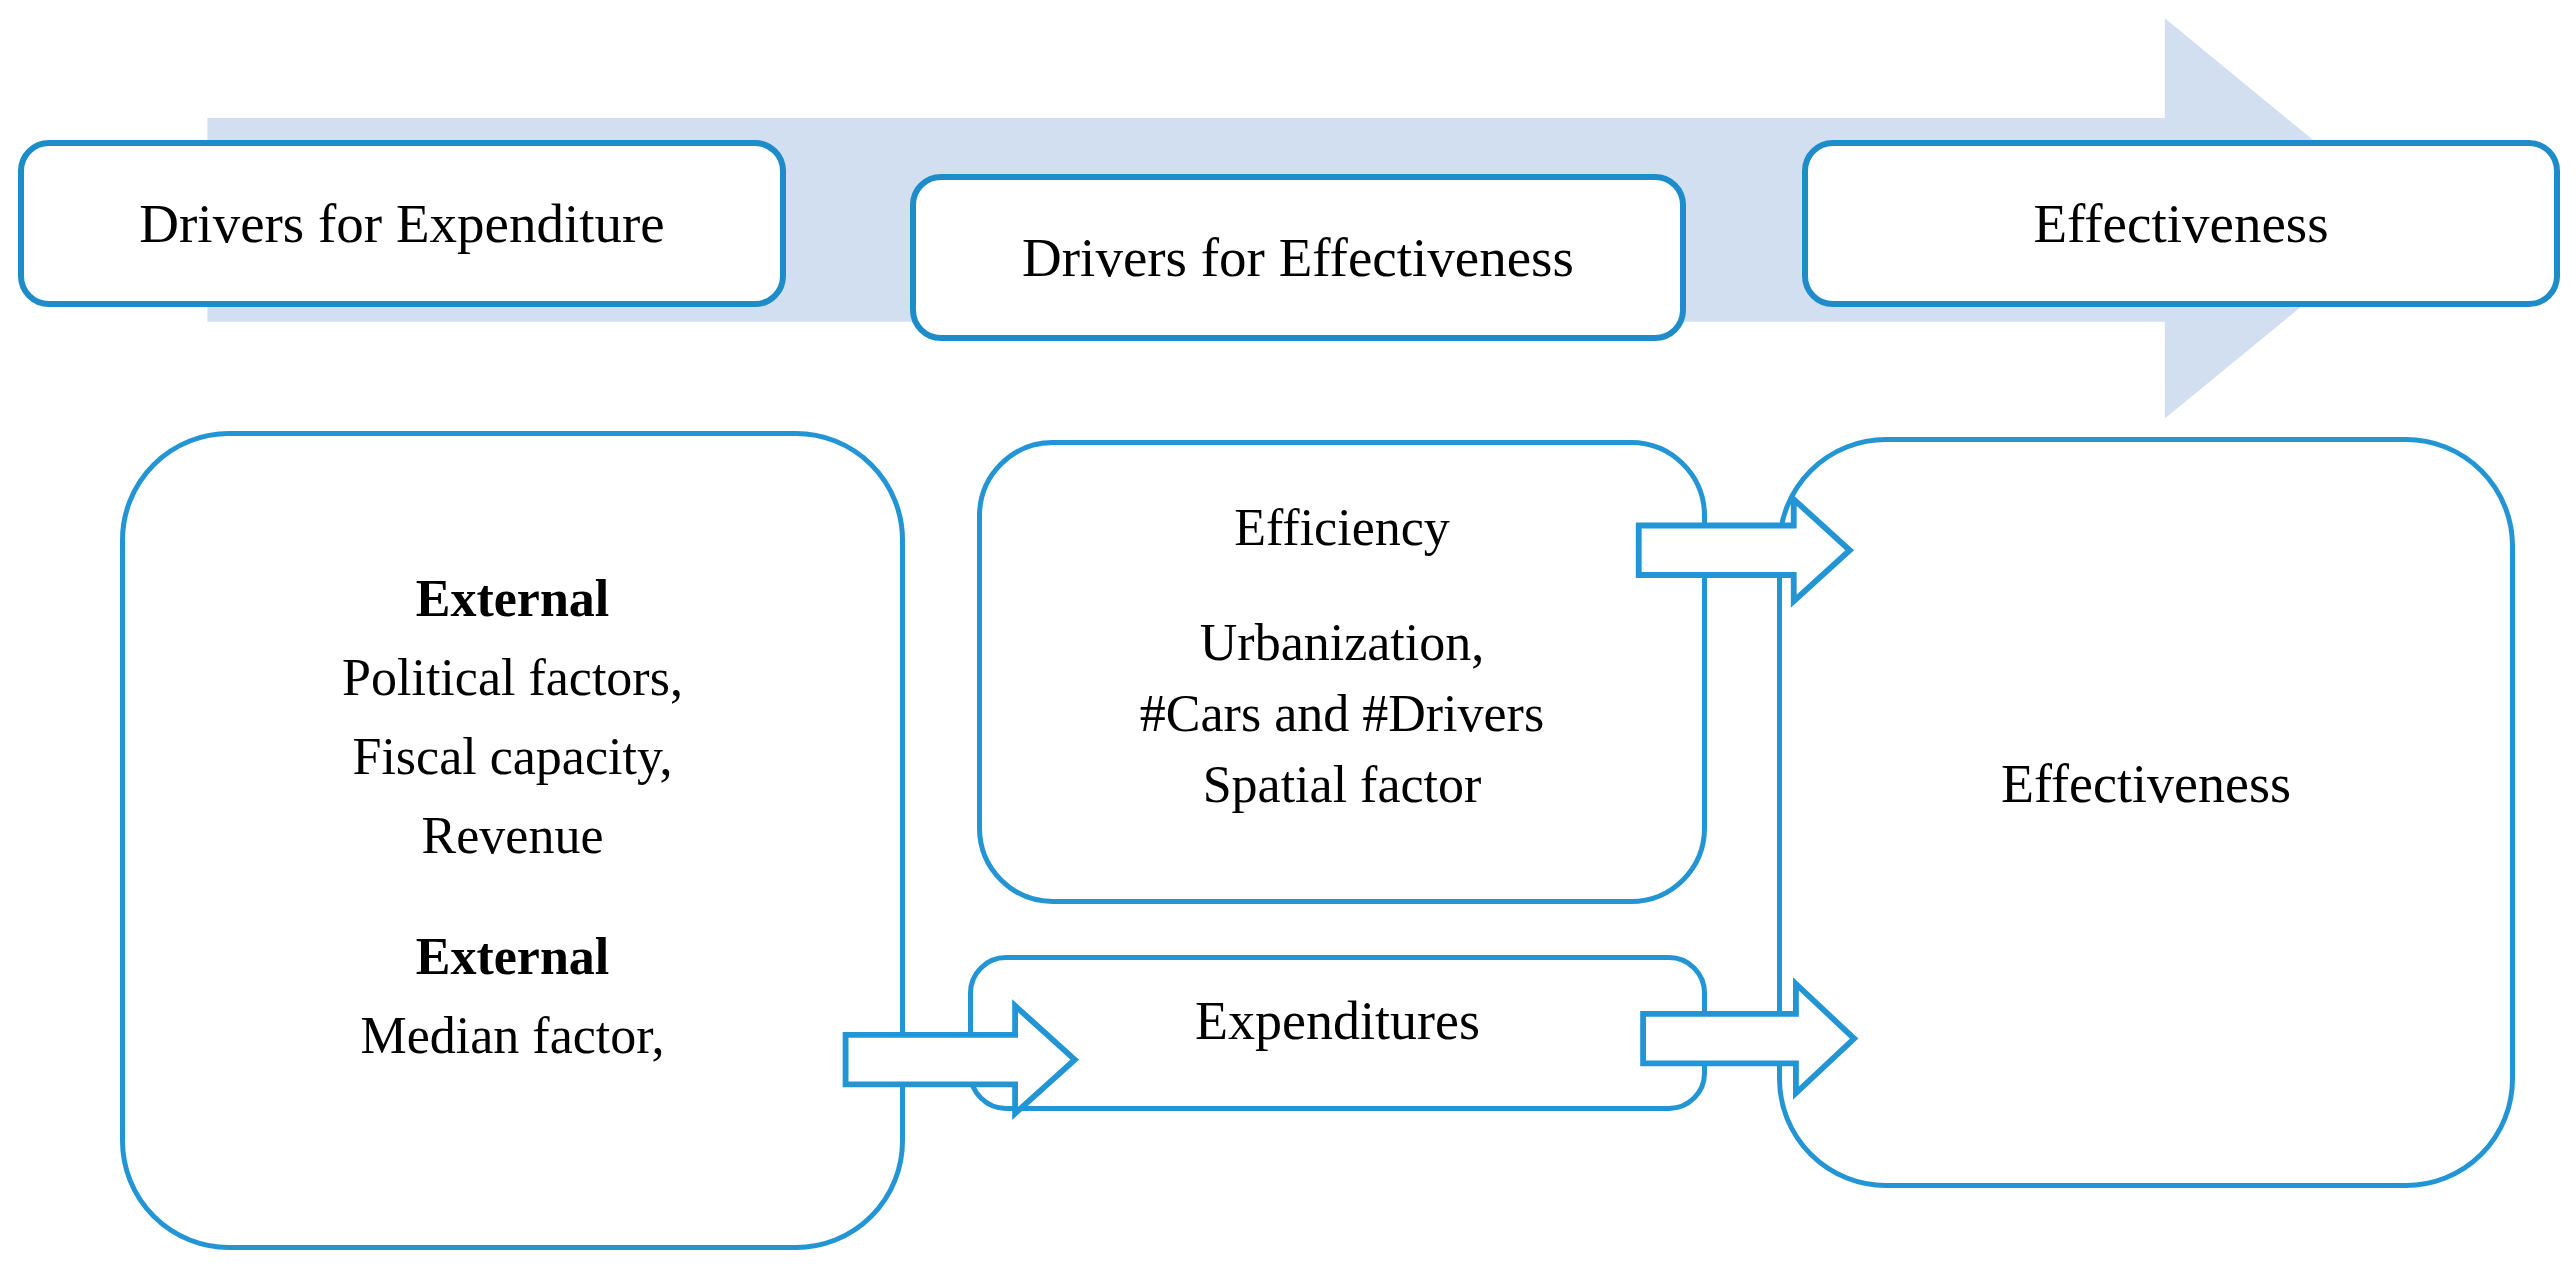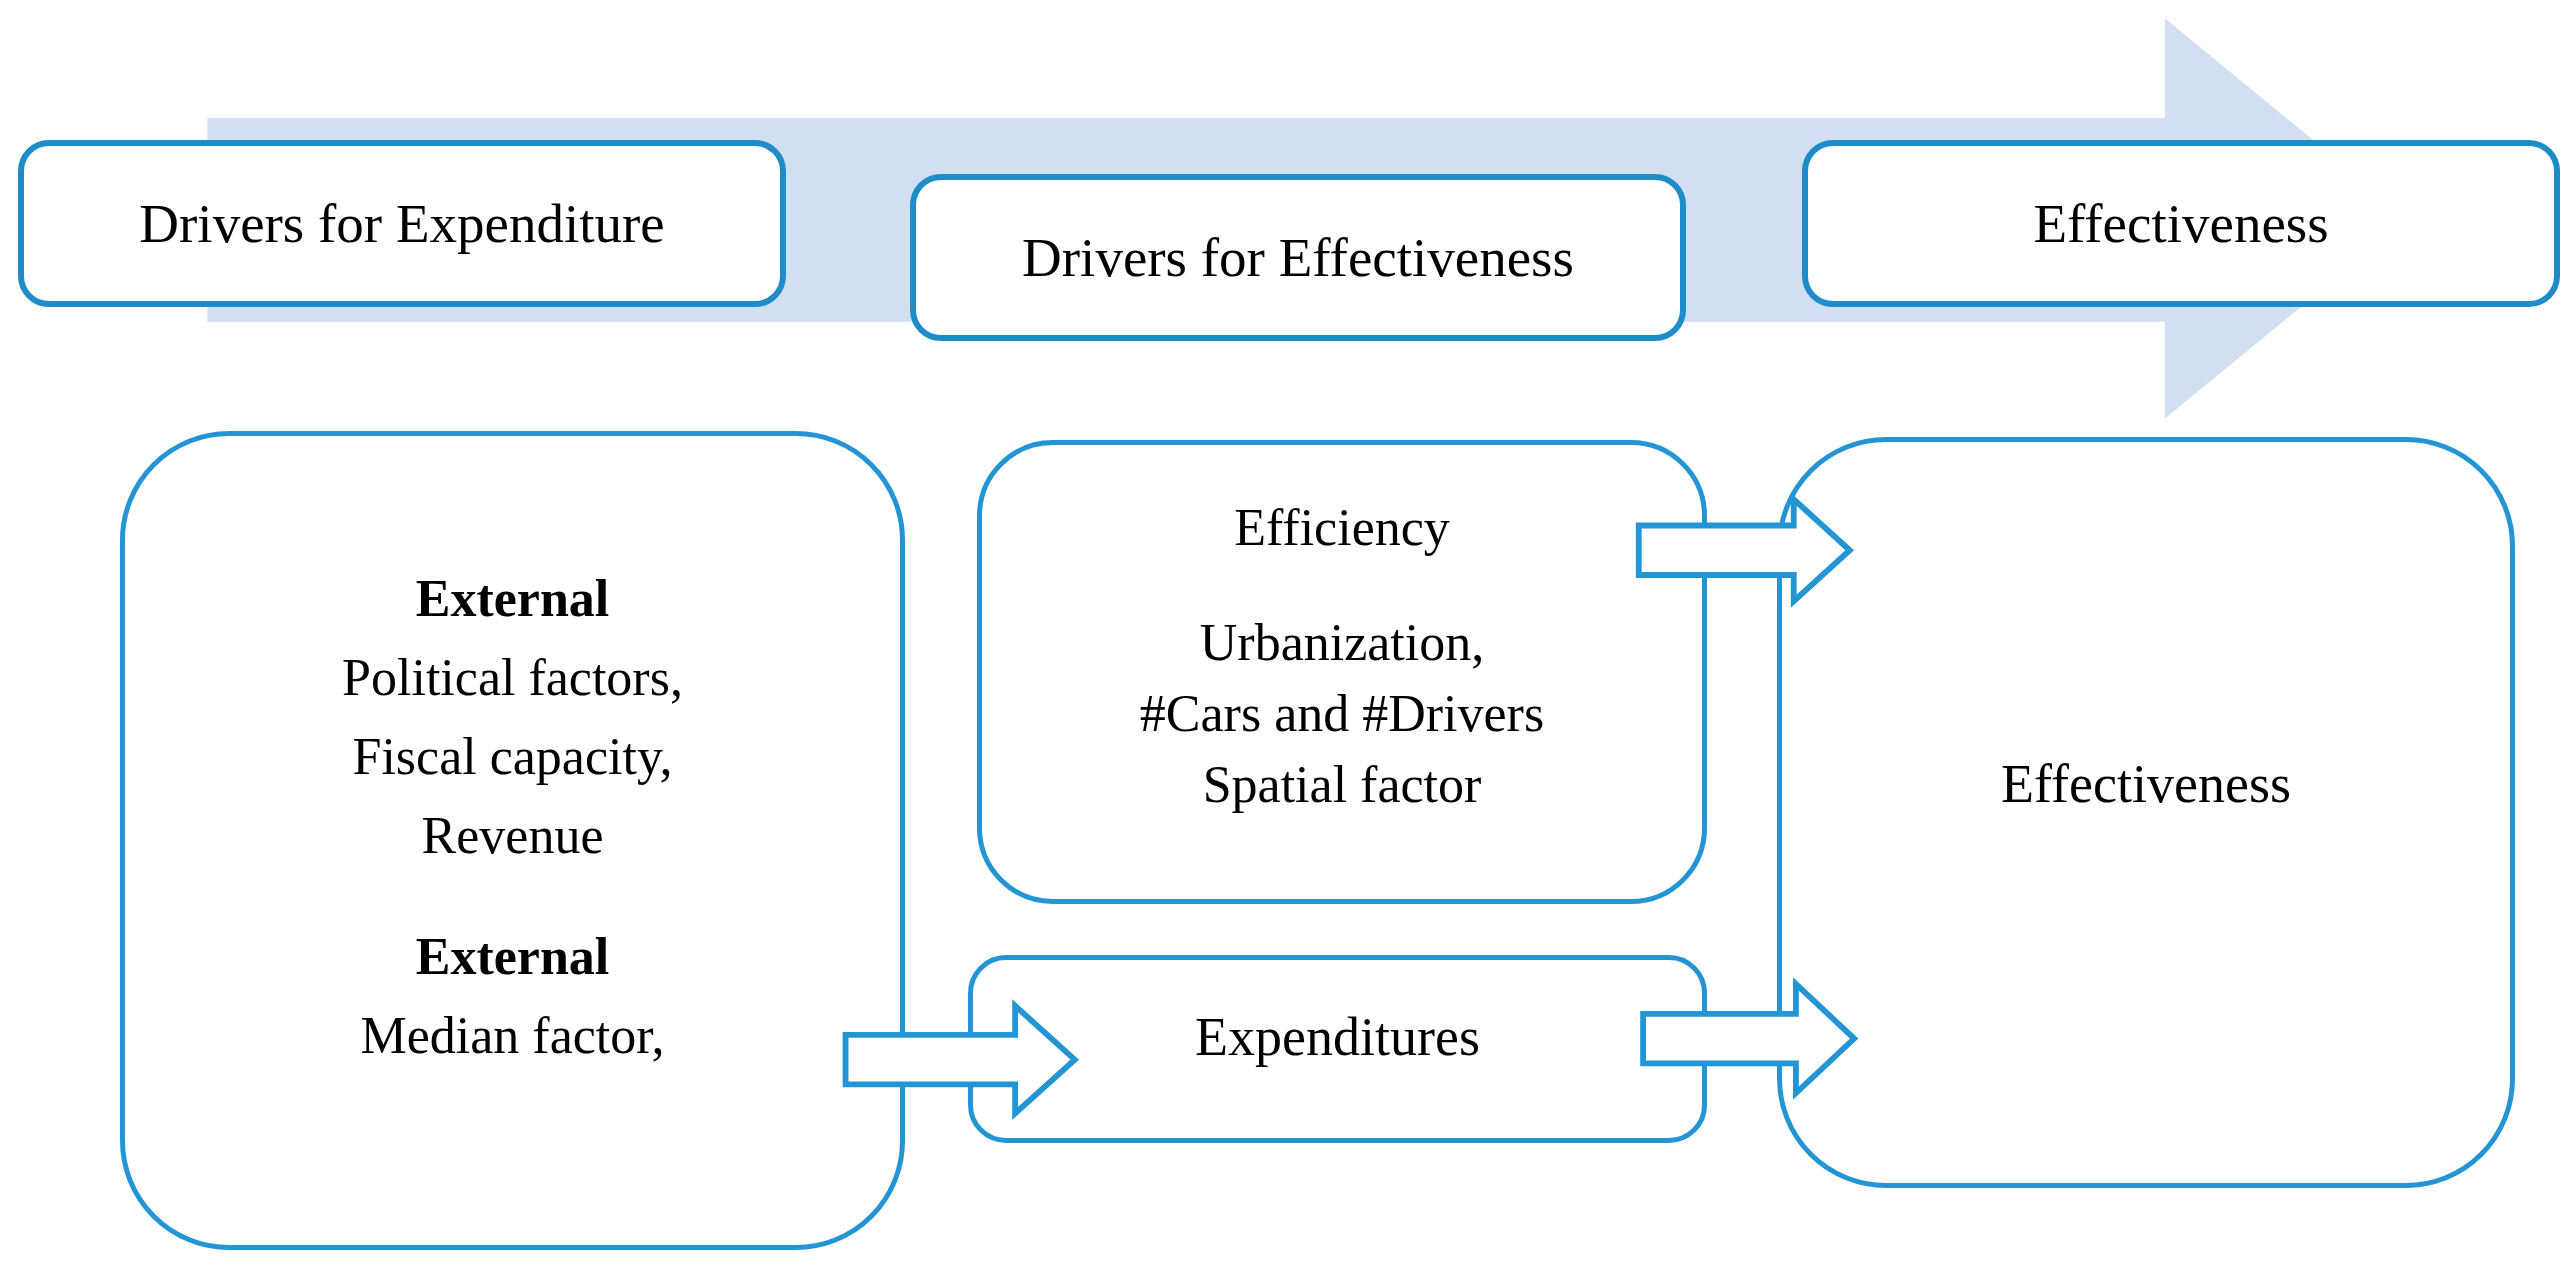--- a/index.html
+++ b/index.html
@@ -28,21 +28,21 @@
     text-align:center;
   }
   .flow-box{
     position:absolute;
     box-sizing:border-box;
     background:#ffffff;
     border:5.1px solid #2395d5;
   }
   .box-drivers      {left:120px;  top:431px;  width:785px; height:819px; border-radius:109px;}
   .box-efficiency   {left:977px; top:440px;  width:730px; height:464px;  border-radius:76px;}
-  .box-expenditures {left:968px; top:955px; width:739px; height:188px;  border-radius:38px;
+  .box-expenditures {left:968px; top:955px; width:739px; height:156px;  border-radius:38px;
                      display:flex;align-items:center;justify-content:center;padding-bottom:25px;}
   .box-effectiveness{left:1777px; top:437px;  width:738px; height:751px; border-radius:109px;
                      display:flex;align-items:center;justify-content:center;padding-bottom:58px;}
   .text-layer{
     position:absolute;
     text-align:center;
     font-size:52px;
     line-height:79px;
   }
   .drivers-text{left:120px; top:559px; width:785px;}

